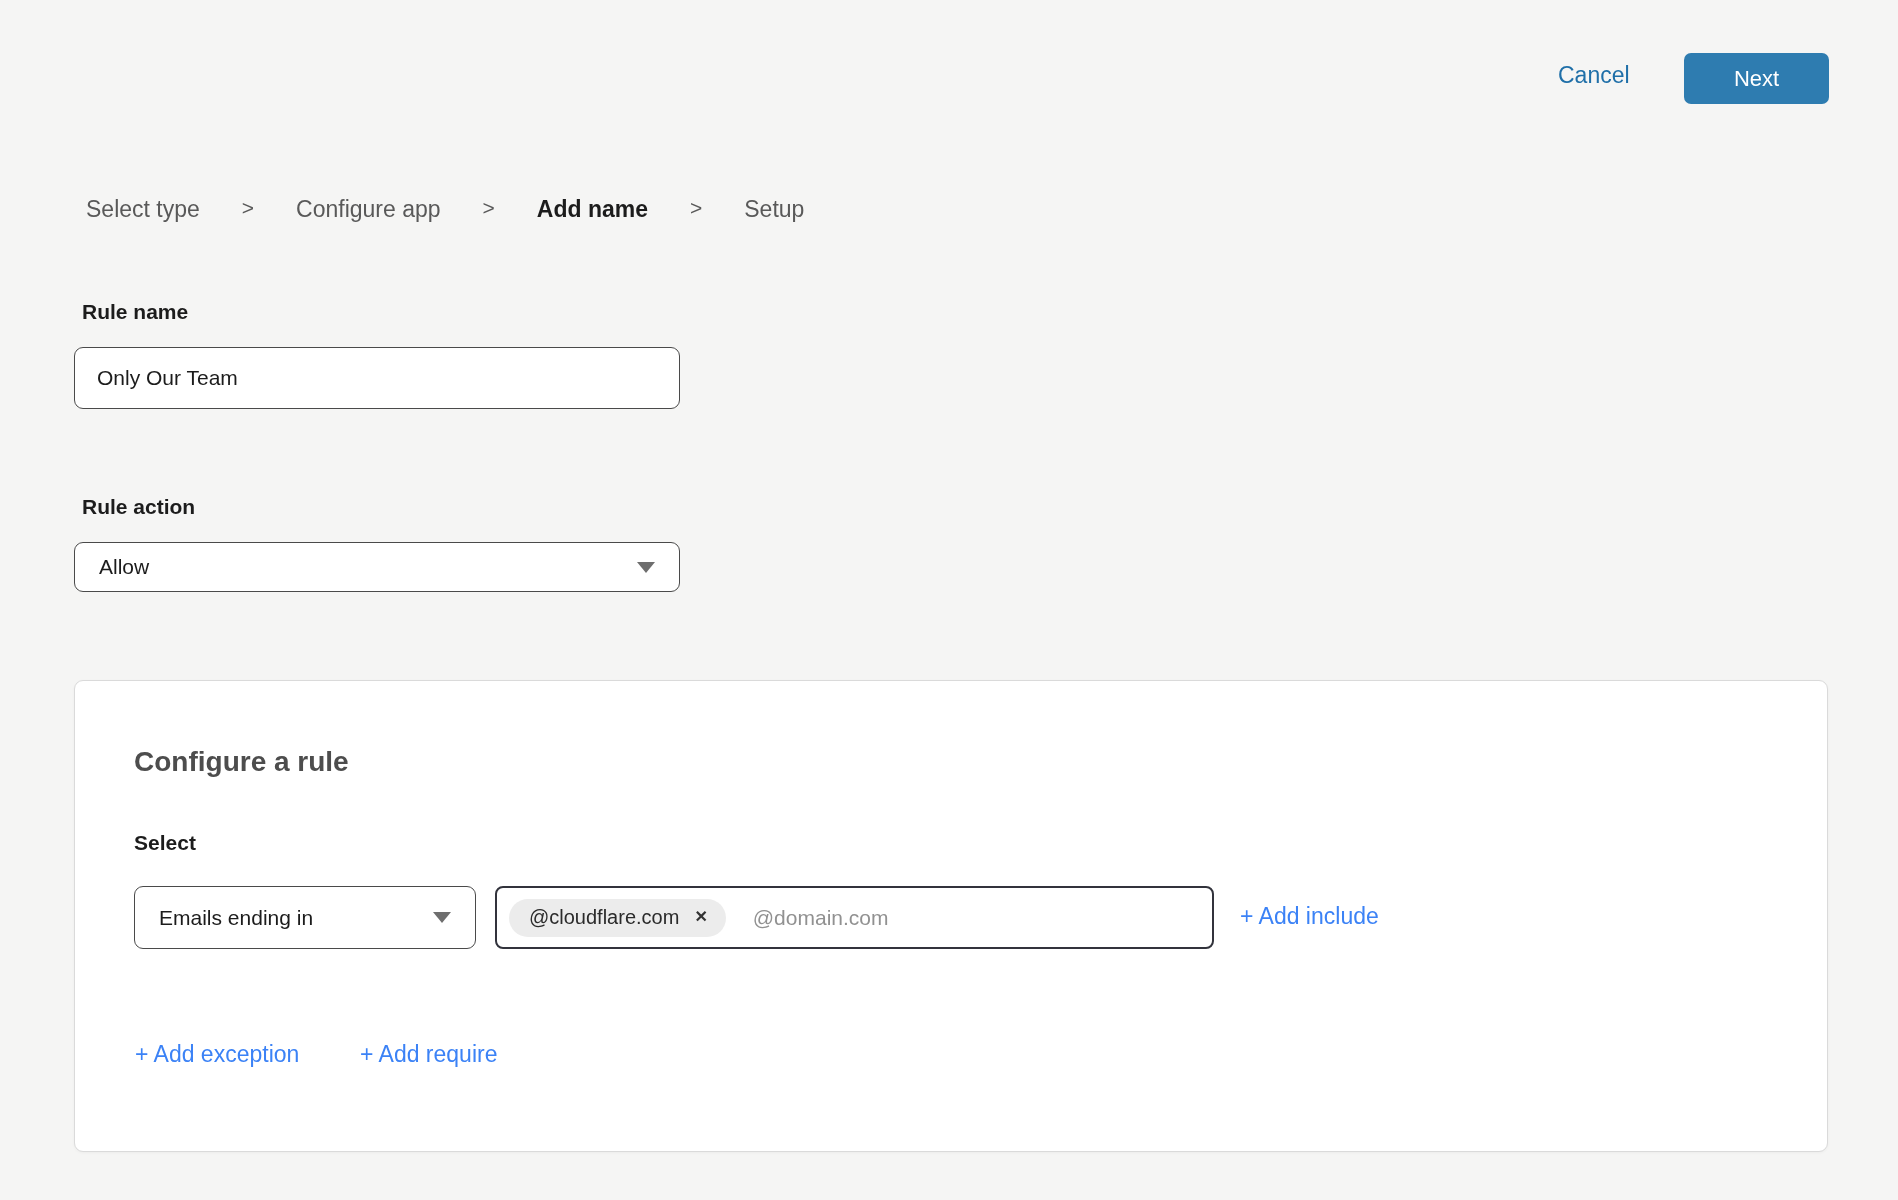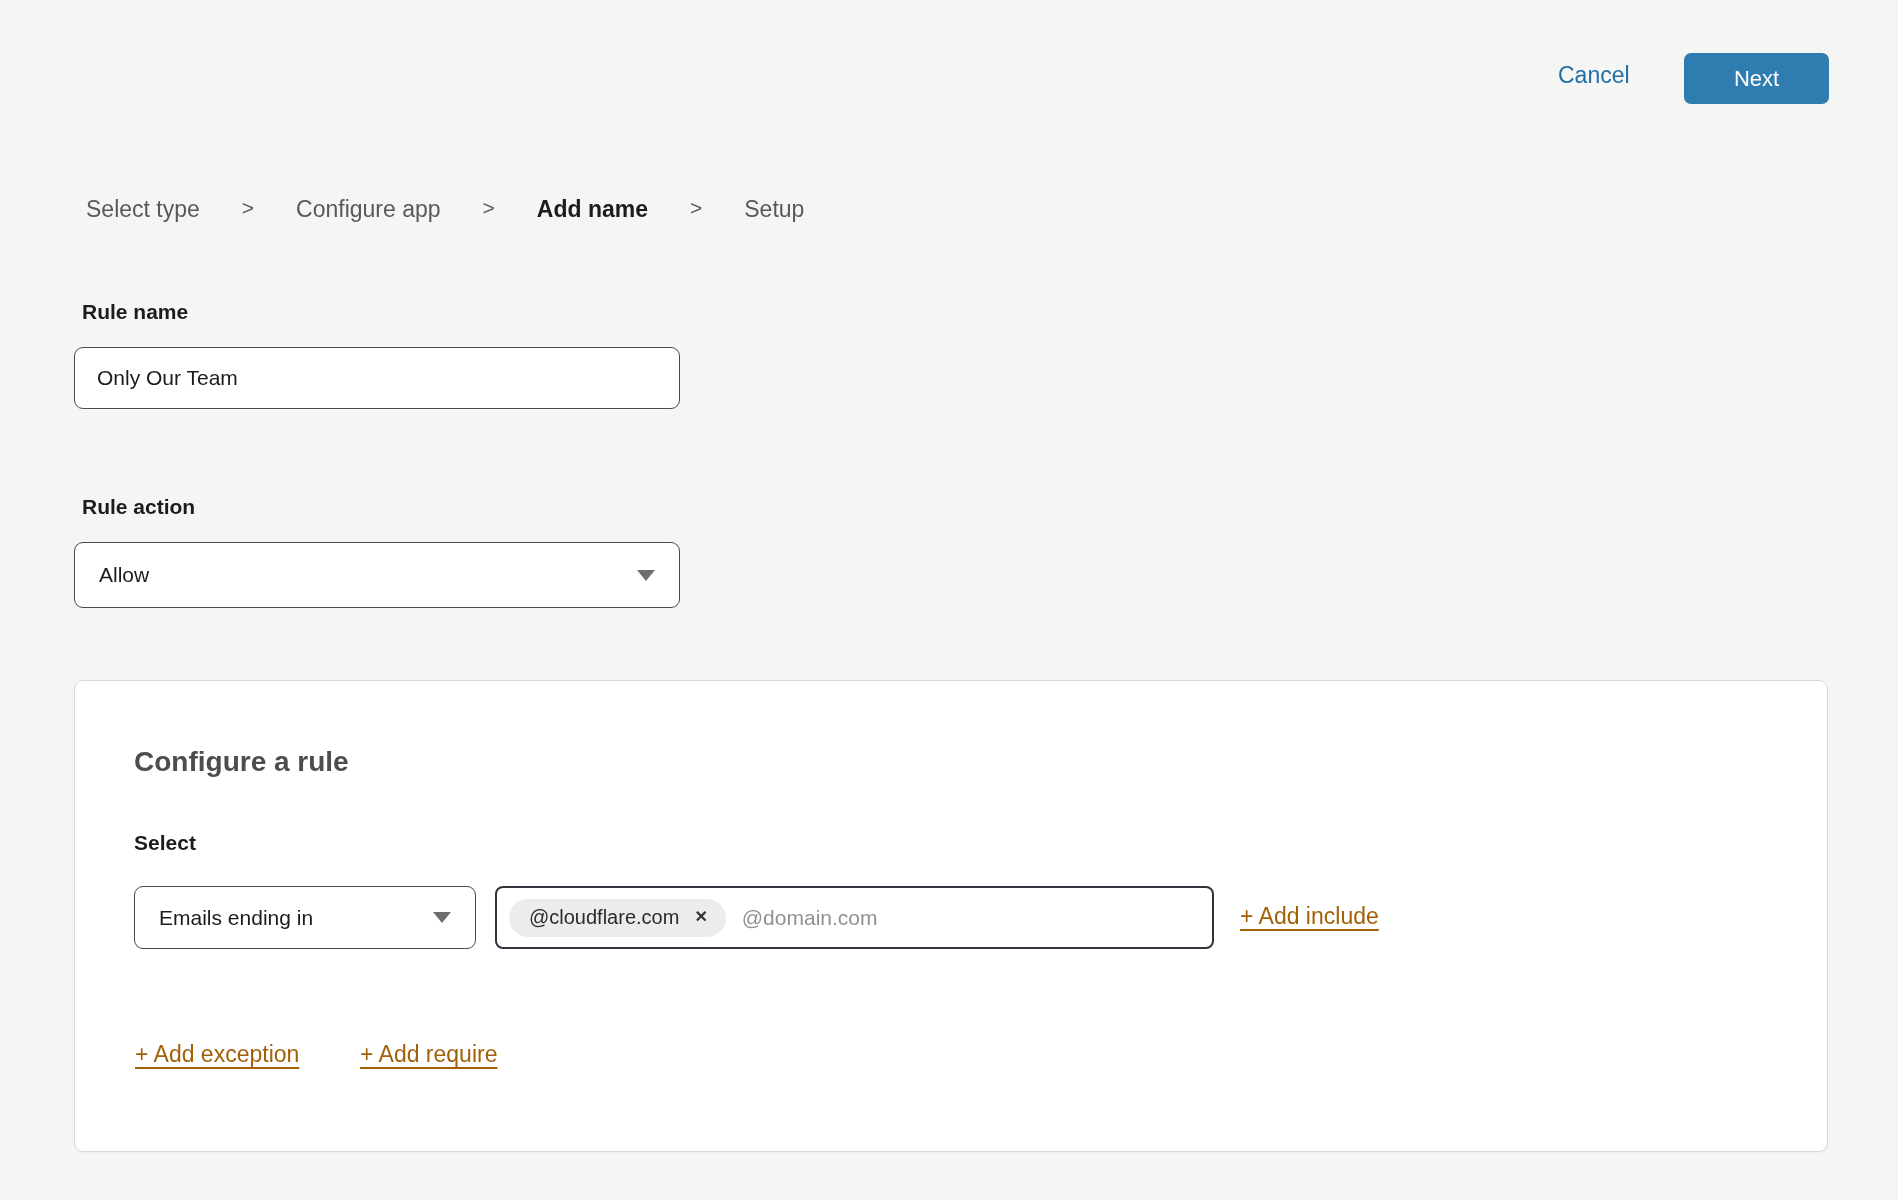--- a/index.html
+++ b/index.html
@@ -49,21 +49,21 @@
     background: #ffffff; border: 1px solid #4a4a4a; border-radius: 9px;
     font-size: 21px; color: #1c1c1c; padding: 0 22px;
     font-family: Liberation Sans, sans-serif; outline: none;
   }
 
   .select-box {
     position: absolute; background: #ffffff; border: 1px solid #4a4a4a; border-radius: 9px;
     display: flex; align-items: center; justify-content: space-between;
     padding: 0 24px; font-size: 21px; color: #1c1c1c; cursor: pointer;
   }
-  .select-rule-action { left: 74px; top: 542px; width: 606px; height: 66px; }
+  .select-rule-action { left: 74px; top: 542px; width: 606px; height: 50px; }
   .caret-down {
     width: 0; height: 0;
     border-left: 9px solid transparent; border-right: 9px solid transparent;
     border-top: 11px solid #6e6e6e;
   }
 
   
   .rule-card {
     position: absolute; left: 74px; top: 680px; width: 1754px; height: 472px;
     background: #ffffff; border: 1px solid #dadada; border-radius: 9px;
@@ -75,40 +75,40 @@
   }
   .include-label {
     position: absolute; left: 59px; top: 150px;
     font-size: 21px; font-weight: 700; color: #1c1c1c;
   }
   .select-include { left: 59px; top: 205px; width: 342px; height: 63px; }
 
   .tag-input {
     position: absolute; left: 420px; top: 205px; width: 719px; height: 63px;
     background: #ffffff; border: 2px solid #32333c; border-radius: 8px;
-    display: flex; align-items: center; padding: 8px 12px; gap: 16px;
+    display: flex; align-items: center; padding: 8px 12px; gap: 27px;
   }
   .tag-chip {
     display: flex; align-items: center; gap: 15px;
     background: #ececec; border-radius: 999px; padding: 7px 18px 8px 20px;
     font-size: 20px; color: #2b2b2b; white-space: nowrap;
   }
   .chip-close {
     font-size: 16px; font-weight: 700; color: #333333; cursor: pointer; line-height: 1;
   }
   .ghost-input {
     border: none; outline: none; flex: 1; min-width: 50px;
     font-size: 21px; color: #701a75; font-family: "Liberation Sans", sans-serif;
     background: transparent;
   }
   .ghost-input::placeholder { color: #919191; }
 
   .link {
-    font-size: 23px; color: #a16207; cursor: pointer;
-    text-decoration: underline; text-underline-offset: 5px; text-decoration-thickness: 1.5px;
+    font-size: 23px; color: #3b82f6; cursor: pointer;
+    text-underline-offset: 5px; text-decoration-thickness: 1.5px;
   }
   .add-include-link { position: absolute; left: 1165px; top: 222px; }
   .add-exception-link { position: absolute; left: 60px; top: 360px; }
   .add-require-link { position: absolute; left: 285px; top: 360px; }
 </style>
 </head>
 <body>
 
 <div class="stage">
 

